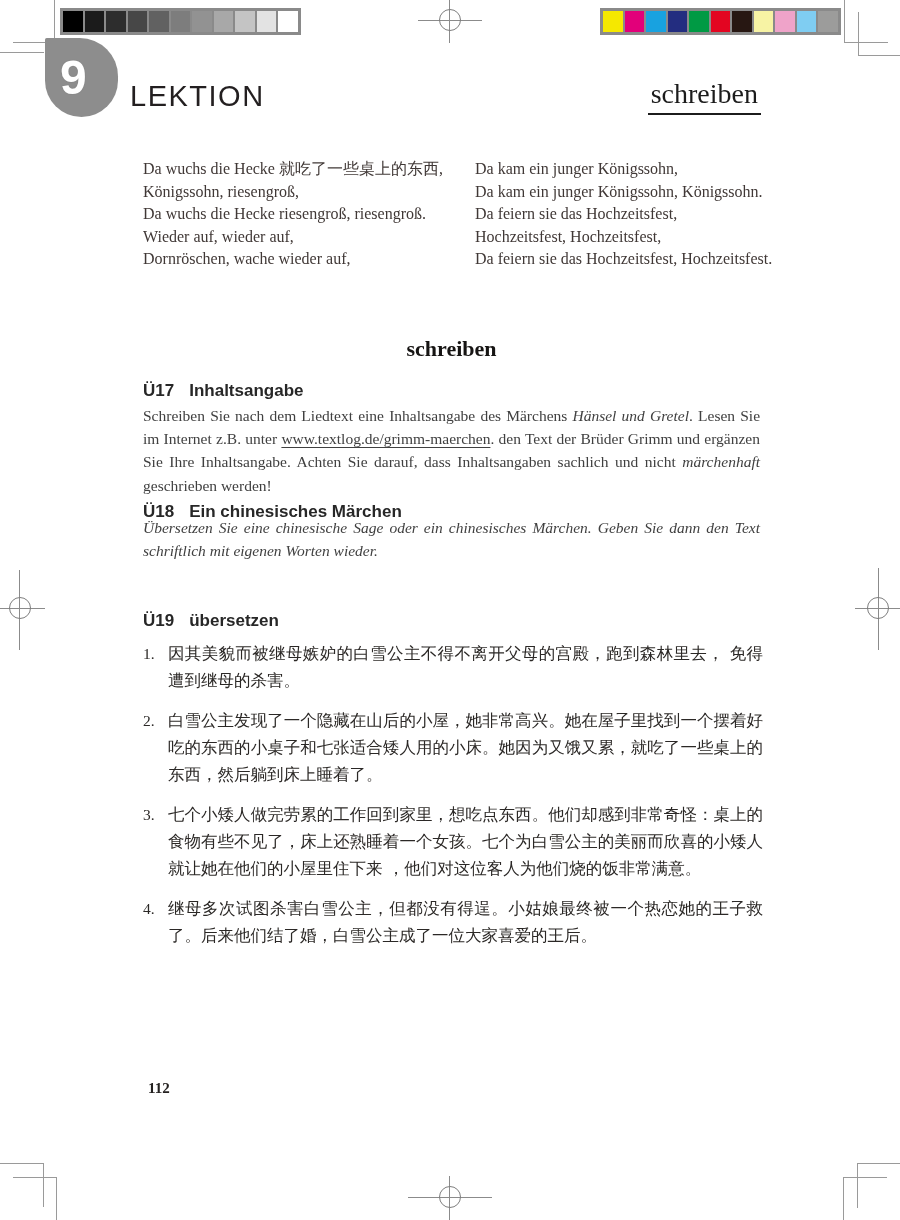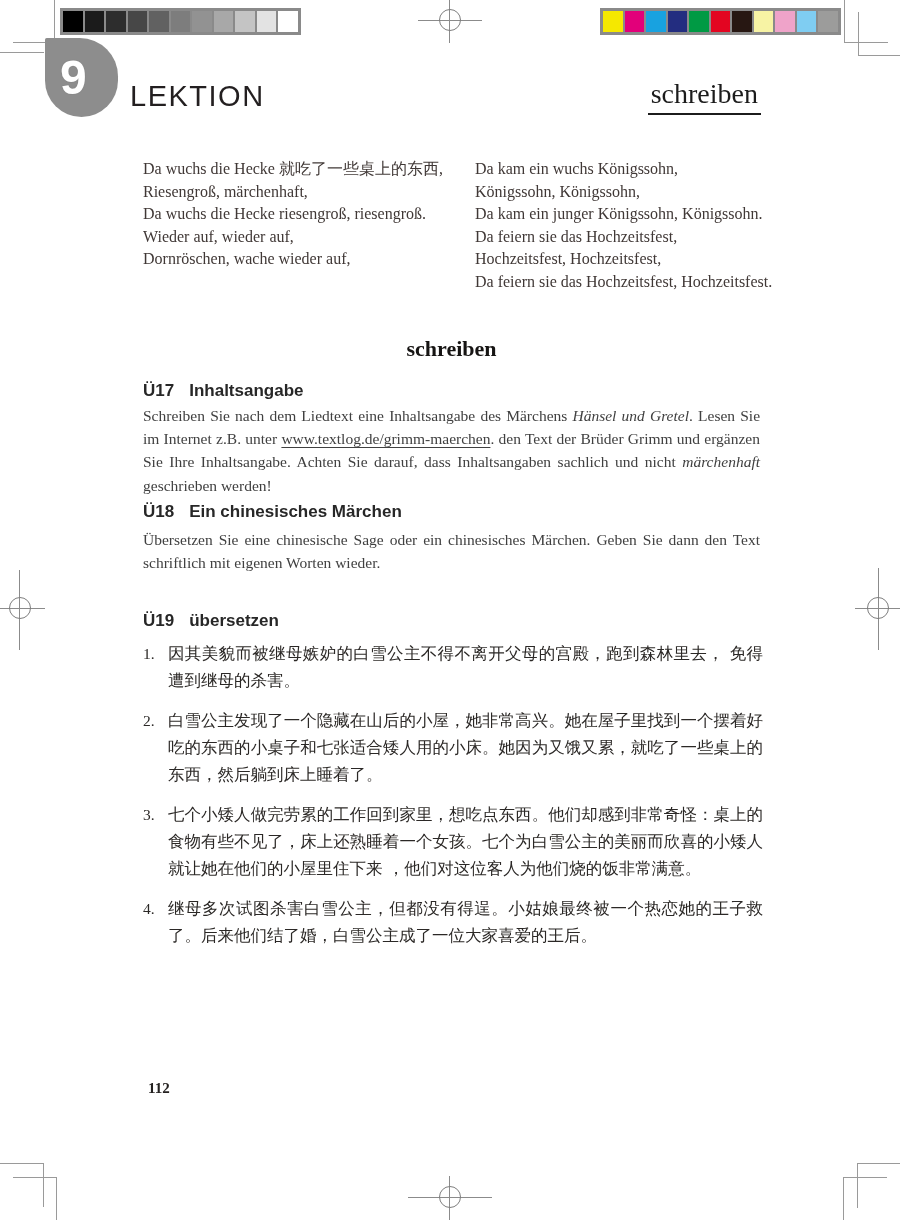--- a/index.html
+++ b/index.html
@@ -137,45 +137,44 @@
     </div>
 
   <div class="lesson-badge">
     <span class="lesson-num">9</span>
   </div>
   <div class="lektion">LEKTION</div>
   <div class="section-top">schreiben</div>
 
   <div id="poem-left" class="poem-col">
       <div>Da wuchs die Hecke 就吃了一些桌上的东西,</div>
-      <div>Riesengroß, märchenhaft,</div>
+      <div>Königssohn, riesengroß,</div>
       <div>Da wuchs die Hecke riesengroß, riesengroß.</div>
       <div>Wieder auf, wieder auf,</div>
       <div>Dornröschen, wache wieder auf,</div>
     </div>
   <div id="poem-right" class="poem-col">
-      <div>Da kam ein wuchs Königssohn,</div>
-      <div>Königssohn, Königssohn,</div>
+      <div>Da kam ein junger Königssohn,</div>
       <div>Da kam ein junger Königssohn, Königssohn.</div>
       <div>Da feiern sie das Hochzeitsfest,</div>
       <div>Hochzeitsfest, Hochzeitsfest,</div>
       <div>Da feiern sie das Hochzeitsfest, Hochzeitsfest.</div>
     </div>
 
   <div class="mid-heading">schreiben</div>
 
   <div class="ex-heading" style="top:381px;">
     <span class="ex-id">Ü17</span><span>Inhaltsangabe</span>
   </div>
   <div class="ex-para" style="top:404px;"><span>Schreiben Sie nach dem Liedtext eine Inhaltsangabe des Märchens </span><span class="italic">Hänsel und Gretel</span><span>. Lesen Sie im Internet z.B. unter </span><span class="underline">www.textlog.de/grimm-maerchen</span><span>. den Text der Brüder Grimm und ergänzen Sie Ihre Inhaltsangabe. Achten Sie darauf, dass Inhaltsangaben sachlich und nicht </span><span class="italic">märchenhaft</span><span> geschrieben werden!</span></div>
 
   <div class="ex-heading" style="top:502px;">
     <span class="ex-id">Ü18</span><span>Ein chinesisches Märchen</span>
   </div>
-  <div class="ex-para" style="top:528px;"><span>Übersetzen Sie eine chinesische Sage oder ein chinesisches Märchen. Geben Sie dann den Text schriftlich mit eigenen Worten wieder.</span></div>
+  <div class="ex-para" style="top:516px;font-style:italic;"><span>Übersetzen Sie eine chinesische Sage oder ein chinesisches Märchen. Geben Sie dann den Text schriftlich mit eigenen Worten wieder.</span></div>
 
   <div class="ex-heading" style="top:611px;">
     <span class="ex-id">Ü19</span><span>übersetzen</span>
   </div>
   <div class="cn-list">
     <div class="cn-item">
       <span class="cn-num">1.</span>
       <span class="cn-text">因其美貌而被继母嫉妒的白雪公主不得不离开父母的宫殿，跑到森林里去， 免得遭到继母的杀害。</span>
     </div>
     <div class="cn-item">

